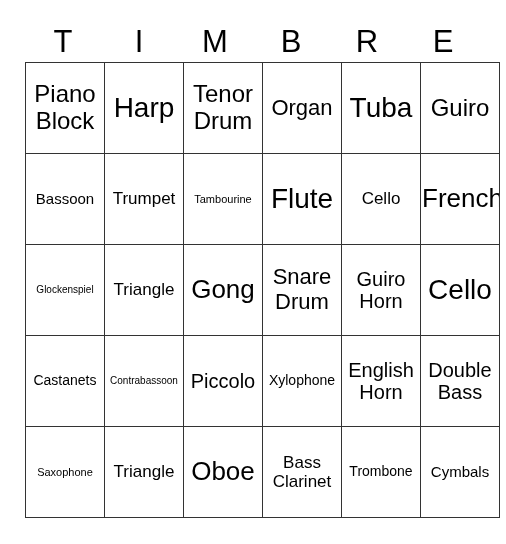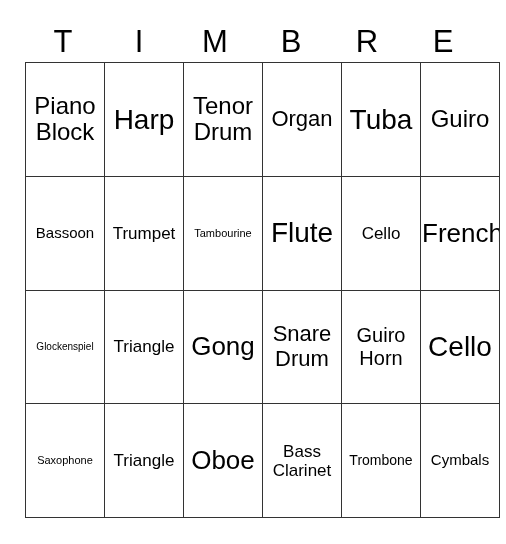--- a/index.html
+++ b/index.html
@@ -51,20 +51,28 @@
   </tr>
   <tr>
     <td class="s10">Glockenspiel</td>
     <td class="s17">Triangle</td>
     <td class="s26">Gong</td>
     <td class="s22">Snare Drum</td>
     <td class="s20">Guiro Horn</td>
     <td class="s28">Cello</td>
   </tr>
   <tr>
+    <td class="s14">Castanets</td>
+    <td class="s10">Contrabassoon</td>
+    <td class="s20">Piccolo</td>
+    <td class="s14">Xylophone</td>
+    <td class="s20">English Horn</td>
+    <td class="s20">Double Bass</td>
+  </tr>
+  <tr>
     <td class="s11">Saxophone</td>
     <td class="s17">Triangle</td>
     <td class="s26">Oboe</td>
     <td class="s17">Bass Clarinet</td>
     <td class="s14">Trombone</td>
     <td class="s15">Cymbals</td>
   </tr>
 </tbody>
   </table>
 

